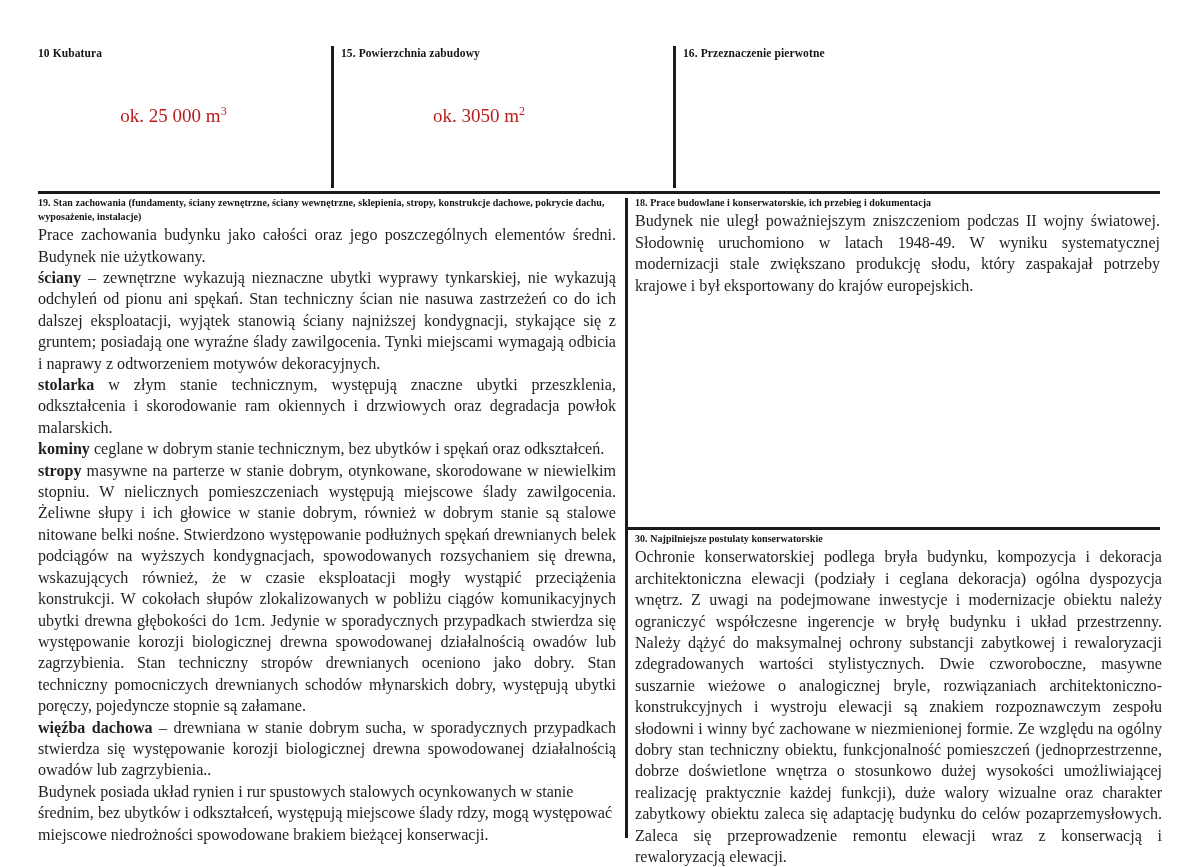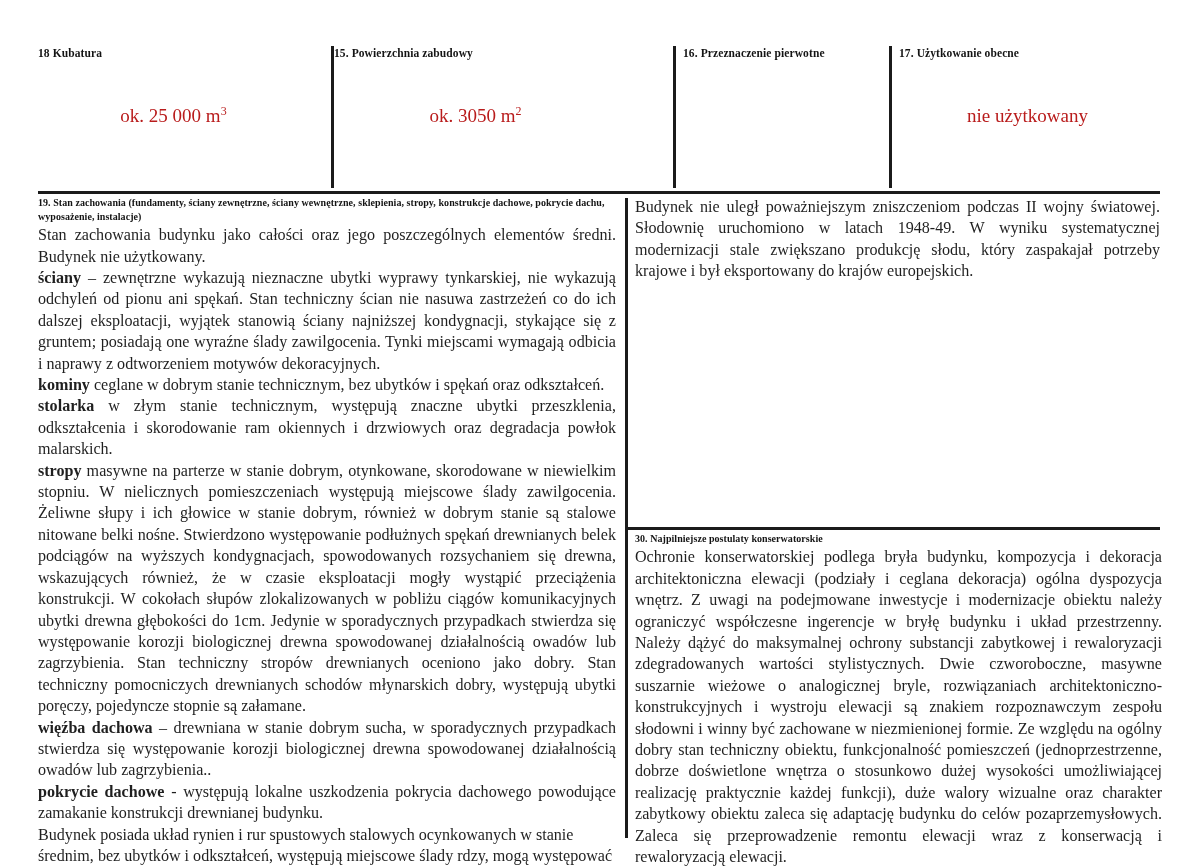--- a/index.html
+++ b/index.html
@@ -31,21 +31,21 @@
     width: 1122px;
     height: 142px;
   }
   .top-cell {
     position: absolute;
     top: 0;
     height: 142px;
     box-sizing: border-box;
   }
   .top-cell.c1 { left: 0px;   width: 293px; }
-  .top-cell.c2 { left: 293px; width: 294px; border-left: 3px solid #1b1b1b; }
+  .top-cell.c2 { left: 293px; width: 294px; border-left: 3px solid #1b1b1b; padding-left: 7px; }
   .top-cell.c3 { left: 587px; width: 264px; border-left: 3px solid #1b1b1b; padding-left: 7px; margin-left: 48px; }
   .top-cell.c4 { left: 851px; width: 271px; border-left: 3px solid #1b1b1b; padding-left: 7px; }
 
   .field-num {
     font-family: "Liberation Serif", "DejaVu Serif", serif;
     font-weight: bold;
     font-size: 11.5px;
     line-height: 13px;
     letter-spacing: 0.1px;
     color: #141414;
@@ -145,73 +145,67 @@
   .sec-head.two-line { line-height: 13.6px; }
 </style>
 </head>
 <body>
 
 <div class="page">
 
   <div class="top-row">
 
     <div class="top-cell c1">
-      <div class="field-num">18 Kubatura</div>
+      <div class="field-num">10 Kubatura</div>
       <div class="field-value">
         <span>ok. 25 000 m</span><sup>3</sup>
       </div>
     </div>
 
     <div class="top-cell c2">
       <div class="field-num">15. Powierzchnia  zabudowy</div>
       <div class="field-value">
         <span>ok. 3050 m</span><sup>2</sup>
       </div>
     </div>
 
     <div class="top-cell c3">
       <div class="field-num">16. Przeznaczenie pierwotne</div>
     </div>
 
-    <div class="top-cell c4">
-      <div class="field-num">17. Użytkowanie obecne</div>
-      <div class="field-value">
-        <span>nie użytkowany</span><sup></sup>
-      </div>
-    </div>
 
   </div>
 
   <div class="hr-main"></div>
 
   <div class="lower">
 
     <div class="vdiv"></div>
 
     <div class="col-left">
       <div class="sec-head two-line">19. Stan zachowania (fundamenty, ściany zewnętrzne, ściany wewnętrzne, sklepienia, stropy, konstrukcje dachowe, pokrycie dachu, wyposażenie, instalacje)</div>
 
-      <p class="body-text p"><span>Stan zachowania budynku jako całości oraz jego poszczególnych elementów średni. Budynek nie użytkowany.</span></p>
+      <p class="body-text p"><span>Prace zachowania budynku jako całości oraz jego poszczególnych elementów średni. Budynek nie użytkowany.</span></p>
 
       <p class="body-text p"><b>ściany</b><span> – zewnętrzne wykazują nieznaczne ubytki wyprawy tynkarskiej, nie wykazują odchyleń od pionu ani spękań. Stan techniczny ścian nie nasuwa zastrzeżeń co do ich dalszej eksploatacji, wyjątek stanowią ściany najniższej kondygnacji, stykające się z gruntem; posiadają one wyraźne ślady zawilgocenia. Tynki miejscami wymagają odbicia i naprawy z odtworzeniem motywów dekoracyjnych.</span></p>
 
+      <p class="body-text p"><b>stolarka</b><span> w złym stanie technicznym, występują znaczne ubytki przeszklenia, odkształcenia i skorodowanie ram okiennych i drzwiowych oraz degradacja powłok malarskich.</span></p>
+
       <p class="body-text p"><b>kominy</b><span> ceglane w dobrym stanie technicznym, bez ubytków i spękań oraz odkształceń.</span></p>
 
-      <p class="body-text p"><b>stolarka</b><span> w złym stanie technicznym, występują znaczne ubytki przeszklenia, odkształcenia i skorodowanie ram okiennych i drzwiowych oraz degradacja powłok malarskich.</span></p>
-
       <p class="body-text p"><b>stropy</b><span> masywne na parterze w stanie dobrym, otynkowane, skorodowane w niewielkim stopniu. W nielicznych pomieszczeniach występują miejscowe ślady zawilgocenia. Żeliwne słupy i ich głowice w stanie dobrym, również w dobrym stanie są stalowe nitowane belki nośne. Stwierdzono występowanie podłużnych spękań drewnianych belek podciągów na wyższych kondygnacjach, spowodowanych rozsychaniem się drewna, wskazujących również, że w czasie eksploatacji mogły wystąpić przeciążenia konstrukcji. W cokołach słupów zlokalizowanych w pobliżu ciągów komunikacyjnych ubytki drewna głębokości do 1cm. Jedynie w sporadycznych przypadkach stwierdza się występowanie korozji biologicznej drewna spowodowanej działalnością owadów lub zagrzybienia. Stan techniczny stropów drewnianych oceniono jako dobry. Stan techniczny pomocniczych drewnianych schodów młynarskich dobry, występują ubytki poręczy, pojedyncze stopnie są załamane.</span></p>
 
       <p class="body-text p"><b>więźba dachowa</b><span> – drewniana w stanie dobrym sucha, w sporadycznych przypadkach stwierdza się występowanie korozji biologicznej drewna spowodowanej działalnością owadów lub zagrzybienia..</span></p>
 
-      <p class="body-text p"><b>pokrycie dachowe</b><span> - występują lokalne uszkodzenia pokrycia dachowego powodujące zamakanie konstrukcji drewnianej budynku.</span></p>
 
       <p class="body-text p nojust"><span>Budynek posiada układ rynien i rur spustowych stalowych ocynkowanych w stanie średnim, bez ubytków i odkształceń, występują miejscowe ślady rdzy, mogą występować miejscowe niedrożności spowodowane brakiem bieżącej konserwacji.</span></p>
     </div>
 
     <div class="col-right">
+      <div class="sec-head">18. Prace budowlane i konserwatorskie, ich przebieg i dokumentacja</div>
       <p class="body-text p"><span>Budynek nie uległ poważniejszym zniszczeniom podczas II wojny światowej. Słodownię uruchomiono w latach 1948-49. W wyniku systematycznej modernizacji stale zwiększano produkcję słodu, który zaspakajał potrzeby krajowe i był eksportowany do krajów europejskich.</span></p>
     </div>
 
     <div class="sec-20">
       <div class="sec-head">30. Najpilniejsze postulaty konserwatorskie</div>
       <p class="body-text p"><span>Ochronie konserwatorskiej podlega bryła budynku, kompozycja i dekoracja architektoniczna elewacji (podziały i ceglana dekoracja) ogólna dyspozycja wnętrz. Z uwagi na podejmowane inwestycje i modernizacje obiektu należy ograniczyć współczesne ingerencje w bryłę budynku i układ przestrzenny. Należy dążyć do maksymalnej ochrony substancji zabytkowej i rewaloryzacji zdegradowanych wartości stylistycznych. Dwie czworoboczne, masywne suszarnie wieżowe o analogicznej bryle, rozwiązaniach architektoniczno-konstrukcyjnych i wystroju elewacji są znakiem rozpoznawczym zespołu słodowni i winny być zachowane w niezmienionej formie. Ze względu na ogólny dobry stan techniczny obiektu, funkcjonalność pomieszczeń (jednoprzestrzenne, dobrze doświetlone wnętrza o stosunkowo dużej wysokości umożliwiającej realizację praktycznie każdej funkcji), duże walory wizualne oraz charakter zabytkowy obiektu zaleca się adaptację budynku do celów pozaprzemysłowych. Zaleca się przeprowadzenie remontu elewacji wraz z konserwacją i rewaloryzacją elewacji.</span></p>
     </div>
 
   </div>
 

